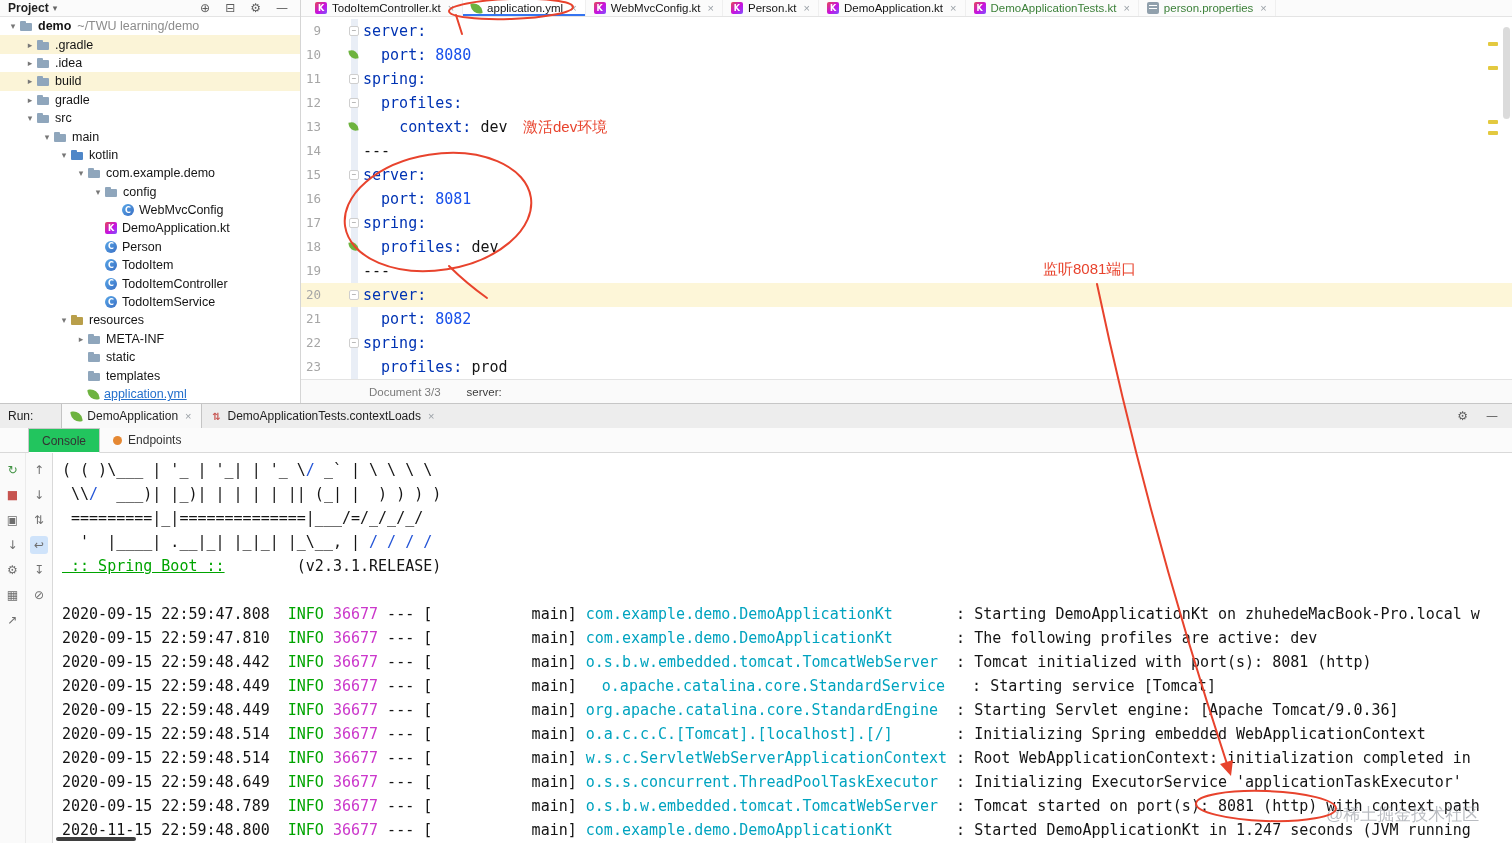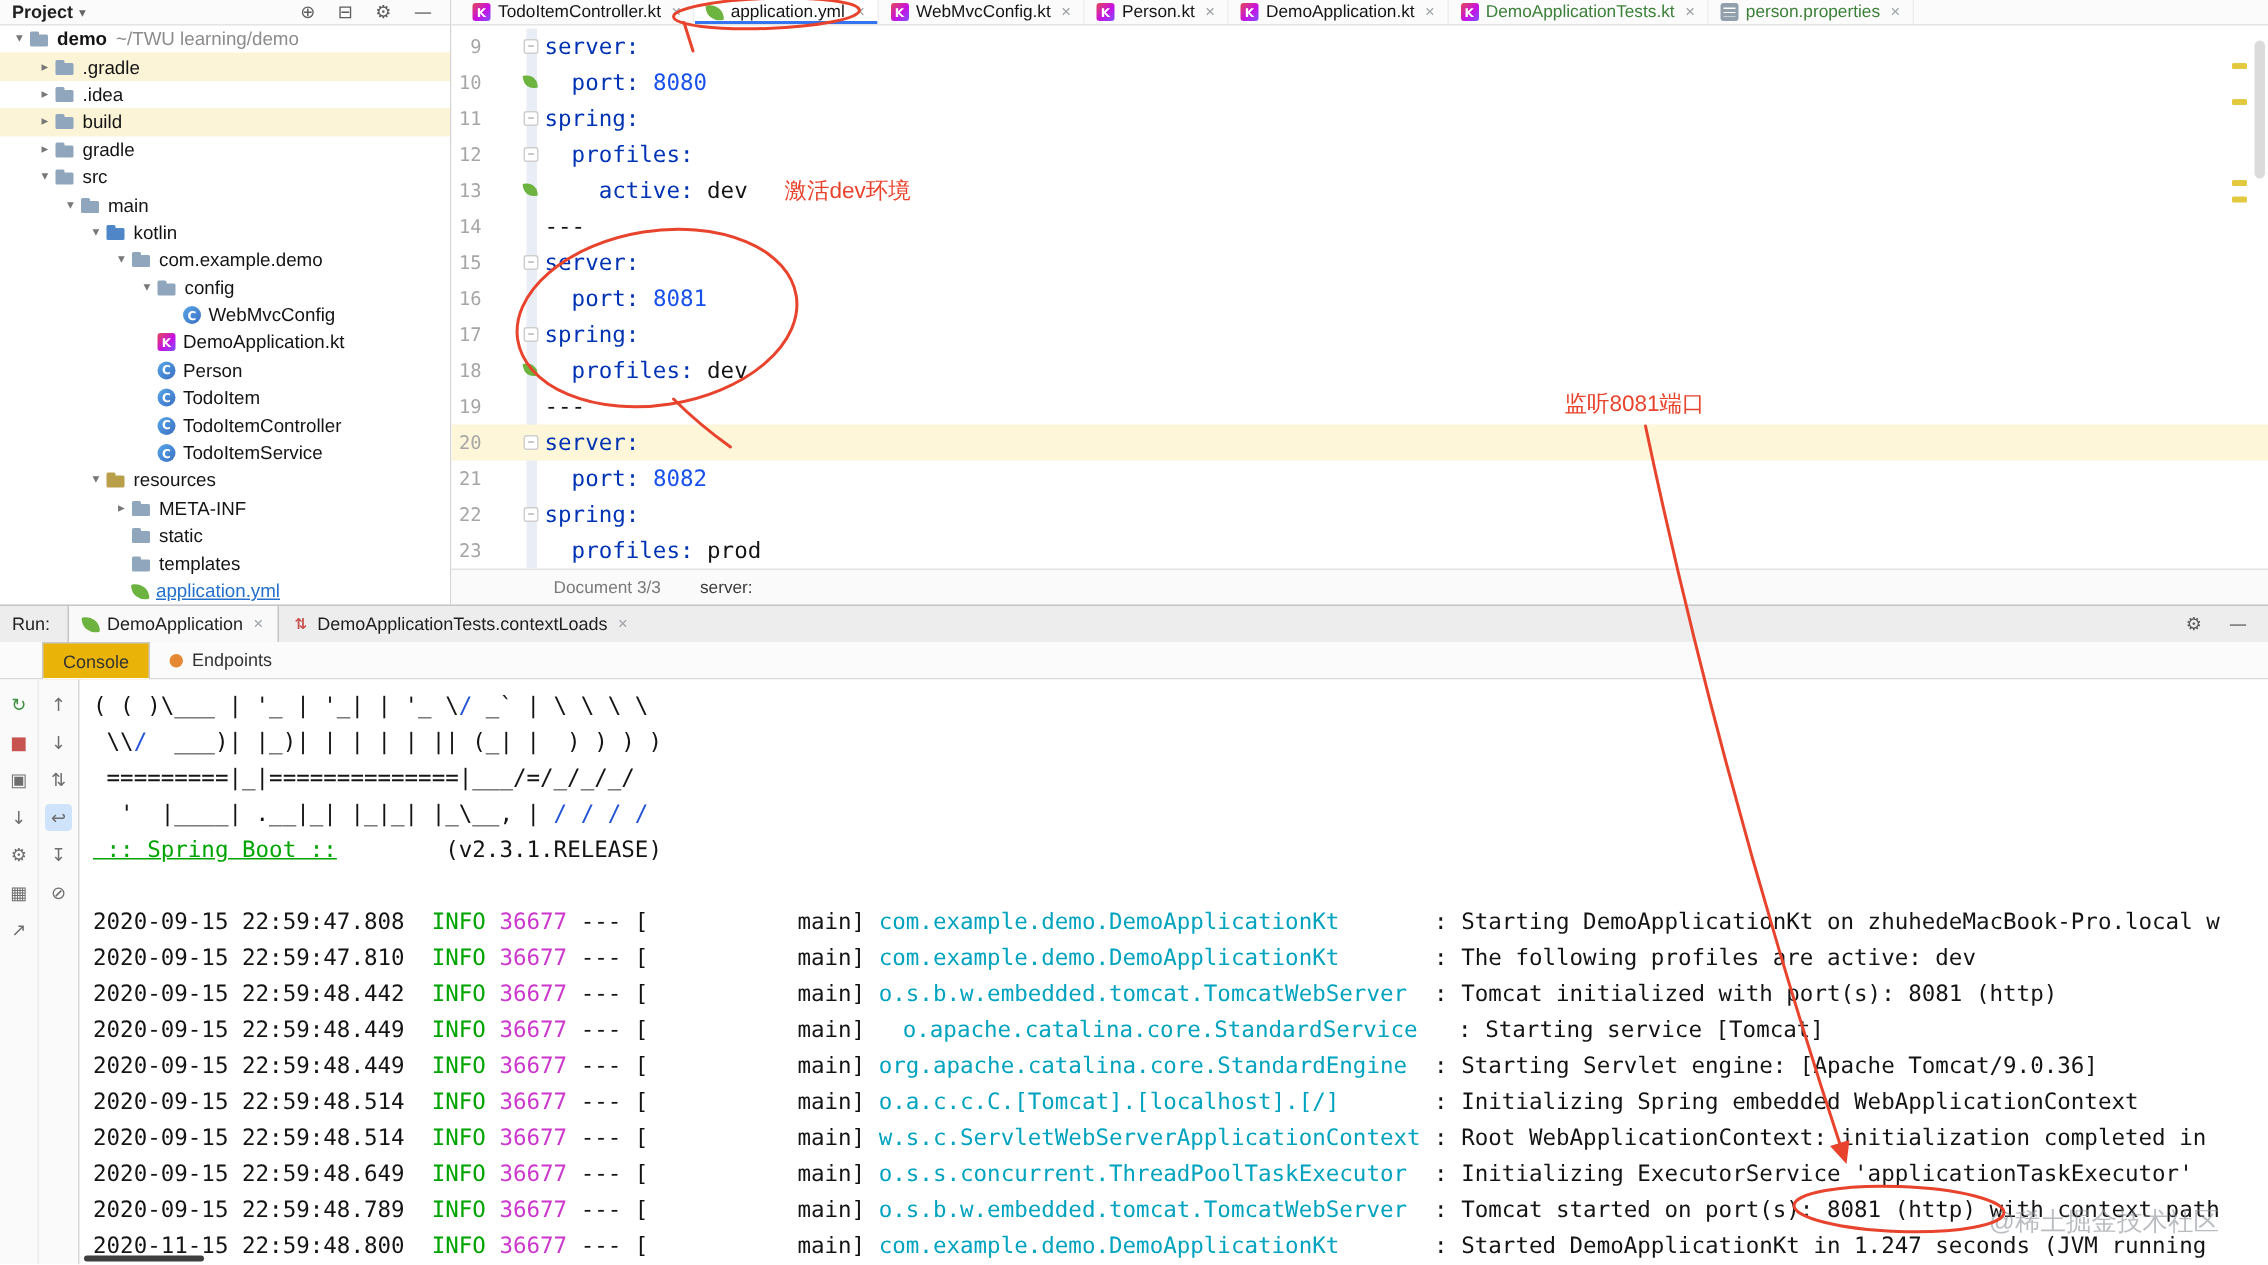--- a/index.html
+++ b/index.html
@@ -60,27 +60,27 @@
   .tok-plain{color:#141414}
   .stripe{position:absolute;right:12px;top:0;bottom:0;width:12px;z-index:3}
   .stripe-mark{position:absolute;left:0;width:10px;height:4px;background:#e3c93f;border-radius:1px}
   .vscroll{position:absolute;right:2px;top:10px;width:7px;height:92px;background:rgba(0,0,0,.14);border-radius:4px;z-index:3}
   .breadcrumb{position:absolute;left:0;right:0;bottom:0;height:24px;display:flex;align-items:center;gap:26px;padding-left:68px;background:#fafafa;border-top:1px solid #e3e3e3;font-size:11.5px;color:#7a7a7a}
   .bc-key{color:#3c3c3c}
 
   
   .run-header{position:absolute;left:0;top:403px;right:0;height:25px;background:#ededed;border-top:1px solid #c6c6c6;display:flex;align-items:center}
   .run-label{margin-left:8px;font-size:12px;color:#222}
-  .run-tabs{display:flex;align-items:stretch;height:100%;margin-left:12px}
+  .run-tabs{display:flex;align-items:stretch;height:100%;margin-left:28px}
   .run-tab{display:flex;align-items:center;padding:0 9px;font-size:12px;color:#1f1f1f;cursor:default}
   .run-tab.sel{background:#f9f9f9;border-left:1px solid #c4c4c4;border-right:1px solid #c4c4c4}
   .rh-icons{margin-left:auto;display:flex;gap:18px;margin-right:14px}
   .view-tabs{position:absolute;left:0;top:428px;right:0;height:25px;background:#fbfbfb;border-bottom:1px solid #d9d9d9;display:flex;align-items:stretch;padding-left:28px}
   .vtab{display:flex;align-items:center;gap:6px;padding:0 13px;font-size:12px;color:#333;cursor:default}
-  .vtab.selected{background:#eab308;border:1px solid #c9c9c9;border-bottom:1px solid #fff;margin-bottom:-1px}
+  .vtab.selected{background:#22c55e;border:1px solid #c9c9c9;border-bottom:1px solid #fff;margin-bottom:-1px}
   .endpoint-dot{width:9px;height:9px;border-radius:50%;background:#e58833}
 
   
   .console-toolbar{position:absolute;left:0;top:453px;bottom:0;width:53px;background:#fafafa;border-right:1px solid #d9d9d9;display:flex}
   .tb-col{width:26px;display:flex;flex-direction:column;align-items:center;padding-top:8px;gap:7px}
   .tb-col:first-child{border-right:1px solid #ebebeb}
   .tb-icn{width:18px;height:18px;display:flex;align-items:center;justify-content:center;font-size:12px;color:#6e6e6e;font-family:"DejaVu Sans",sans-serif;cursor:default}
   .tb-icn.on{background:#cfe3fa;border-radius:3px}
   .console{position:absolute;left:54px;top:453px;right:0;bottom:0;background:#fff;overflow:hidden;padding:5px 0 0 8px}
   .console-line{height:24px;line-height:24px;font-family:"DejaVu Sans Mono",monospace;font-size:15px;white-space:pre;color:#141414}
@@ -290,21 +290,21 @@
             <span class="gutter-cell">
               <span class="fold-mark">−</span>
             </span>
             <span class="code-text"><span class="tok-plain">  </span><span class="tok-key">profiles:</span></span>
           </div>
           <div class="code-line">
             <span class="line-num">13</span>
             <span class="gutter-cell">
               <span class="leaf-mark"></span>
             </span>
-            <span class="code-text"><span class="tok-plain">    </span><span class="tok-key">active:</span><span class="tok-plain"> </span><span class="tok-plain">dev</span></span>
+            <span class="code-text"><span class="tok-plain">    </span><span class="tok-key">context:</span><span class="tok-plain"> </span><span class="tok-plain">dev</span></span>
           </div>
           <div class="code-line">
             <span class="line-num">14</span>
             <span class="gutter-cell"></span>
             <span class="code-text"><span class="tok-plain">---</span></span>
           </div>
           <div class="code-line">
             <span class="line-num">15</span>
             <span class="gutter-cell">
               <span class="fold-mark">−</span>

